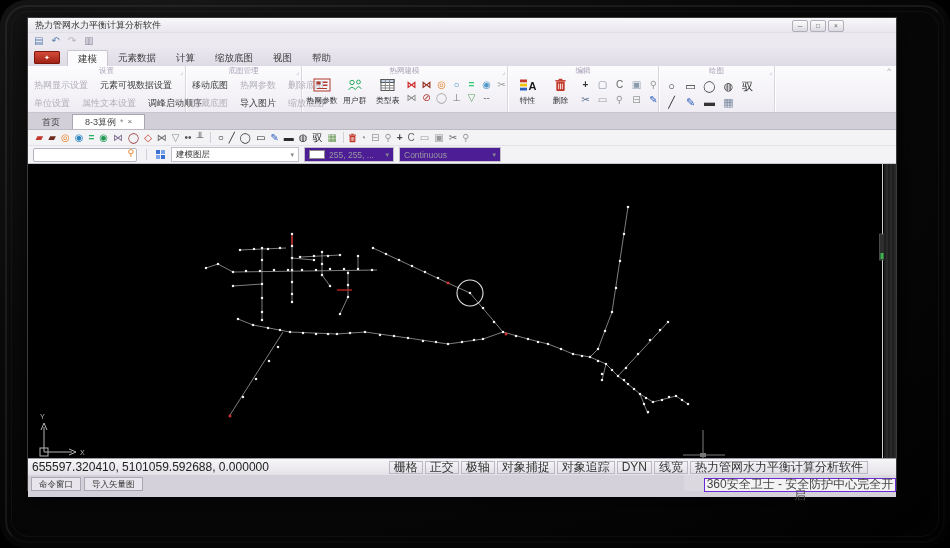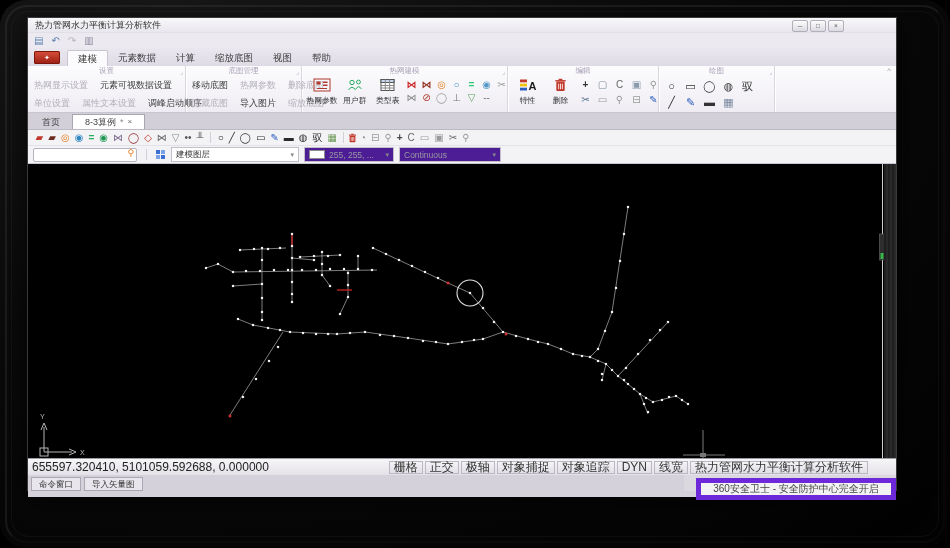--- a/index.html
+++ b/index.html
@@ -72,22 +72,22 @@
   .canvas-fill{width:12px;background:repeating-linear-gradient(90deg,#1f1f1f 0 2px,#2a2a2a 2px 4px);}
   
   .statusbar{height:16px;background:linear-gradient(#f6f5f7,#e4e2e8);border-top:1px solid #9e9ba7;
     display:flex;align-items:center;font-size:12px;color:#222;padding:0 4px;}
   .stoggles{margin-left:auto;display:flex;margin-right:24px;}
   .stog{border:1px solid #bbb8c3;background:linear-gradient(#f4f3f6,#e2e0e7);padding:0 4px;height:11px;line-height:11px;margin-left:2px;color:#333;white-space:nowrap;}
   
   .bottombar{height:20px;background:#d4d1da;position:relative;display:flex;align-items:flex-start;padding:2px 0 0 3px;gap:3px;}
   .notifstrip{position:absolute;right:0;top:0;width:212px;height:16px;background:#dbd9df;}
   .btab{height:12px;line-height:12px;font-size:8.5px;padding:0 7px;background:#e8e6ec;border:1px solid #aaa7b3;color:#333;}
-  .notif{position:absolute;right:0;top:3px;width:190px;height:12px;line-height:11px;text-align:center;font-size:10px;color:#444;
-    background:#f3f3f3;border:5px solid #6d28d9;}
+  .notif{position:absolute;right:0;top:3px;width:190px;height:12px;line-height:11px;text-align:center;font-size:12px;color:#444;
+    background:#f3f3f3;border:1px solid #6d28d9;}
   .gly{display:inline-block;}
   .trashico svg{display:block;}
 </style>
 </head>
 <body>
 
 <div class="frame"></div>
 
 <div class="window">
 

